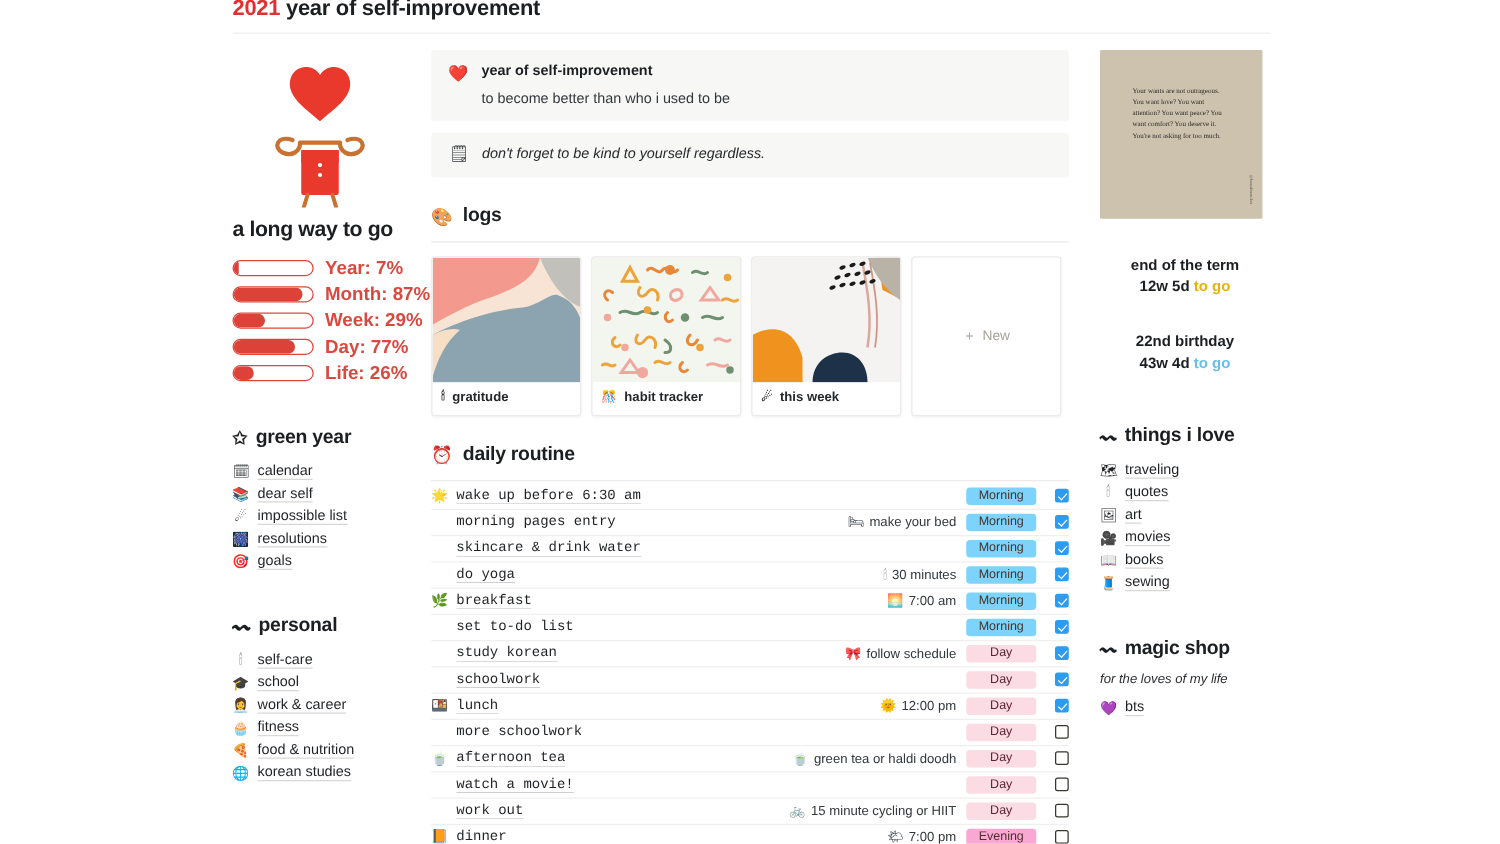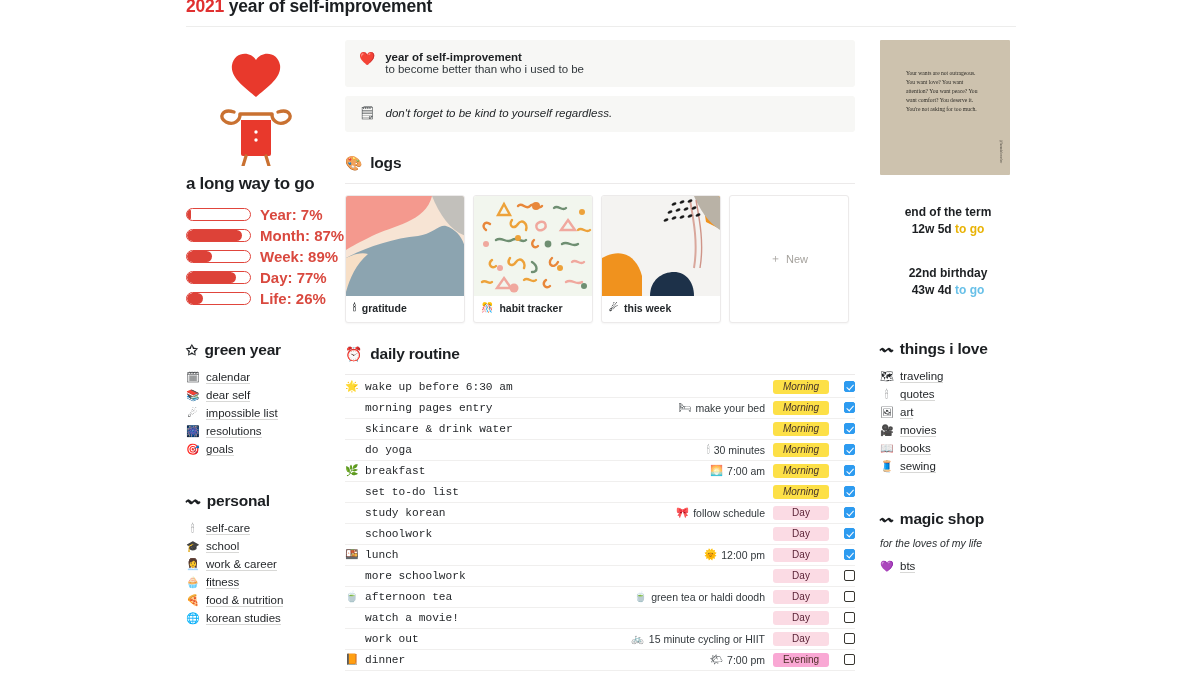--- a/index.html
+++ b/index.html
@@ -75,21 +75,21 @@
   .nav-item .tx { border-bottom: 1px solid #d8d8d6; padding-bottom: 0px; }
 
   
   .callout {
     background: #f7f7f5; border-radius: 3px;
     padding: 11px 14px 12px 14px; display: flex; gap: 10px;
     margin-bottom: 9px;
   }
   .callout .cic { font-size: 13px; line-height: 1.3; flex: none; }
   .callout .ctitle { font-size: 11.5px; font-weight: 700; color: #1c1f22; }
-  .callout .csub   { font-size: 11.5px; color: #31373b; margin-top: 0; }
+  .callout .csub   { font-size: 11.5px; color: #31373b; margin-top: 10px; }
   .callout.single { padding: 9px 14px 10px 14px; align-items: center; }
   .callout.single .ctext { font-size: 11.5px; font-style: italic; color: #24282b; }
 
   
   .sec-head {
     display: flex; align-items: center; gap: 8px;
     font-size: 15.5px; font-weight: 700; color: #1c1f22;
     margin-top: 22px; letter-spacing: -0.2px;
   }
   .sec-head .ic { font-size: 14px; }
@@ -128,21 +128,21 @@
   .rname span { border-bottom: 1px solid #404040; font-family: Liberation Mono, monospace; }
   .rnote {
     color: #31373b; font-size: 10.5px; white-space: nowrap;
     margin-right: 8px; display: flex; align-items: center; gap: 4px;
   }
   .rtag {
     font-size: 10px; border-radius: 3px; padding: 1.5px 6px;
     white-space: nowrap; flex: none;
     width: 56px; text-align: center;
   }
-  .rtag.morning { background: #fde047; color: #46342a; font-style: italic; }
+  .rtag.morning { background: #7dd3fc; color: #46342a; }
   .rtag.day     { background: #fbdbe4; color: #5b2336; }
   .rtag.evening { background: #f9a8d4; color: #50302a; }
   .rcheck { width: 26px; flex: none; display: flex; justify-content: flex-end; }
   .cbox {
     width: 11px; height: 11px; border: 1.5px solid #37352f;
     border-radius: 2px; background: #fff;
   }
   .cbox.on {
     background: #2d9bf0; border-color: #2d9bf0;
     position: relative;
@@ -223,21 +223,21 @@
       <div class="bar-row">
         <div class="bar-track">
             <div class="bar-fill" style="width: 87%;"></div>
           </div>
         <div class="bar-label">Month: 87%</div>
       </div>
       <div class="bar-row">
         <div class="bar-track">
             <div class="bar-fill" style="width: 40%;"></div>
           </div>
-        <div class="bar-label">Week: 89%</div>
+        <div class="bar-label">Week: 29%</div>
       </div>
       <div class="bar-row">
         <div class="bar-track">
             <div class="bar-fill" style="width: 77%;"></div>
           </div>
         <div class="bar-label">Day: 77%</div>
       </div>
       <div class="bar-row">
         <div class="bar-track">
             <div class="bar-fill" style="width: 26%;"></div>

